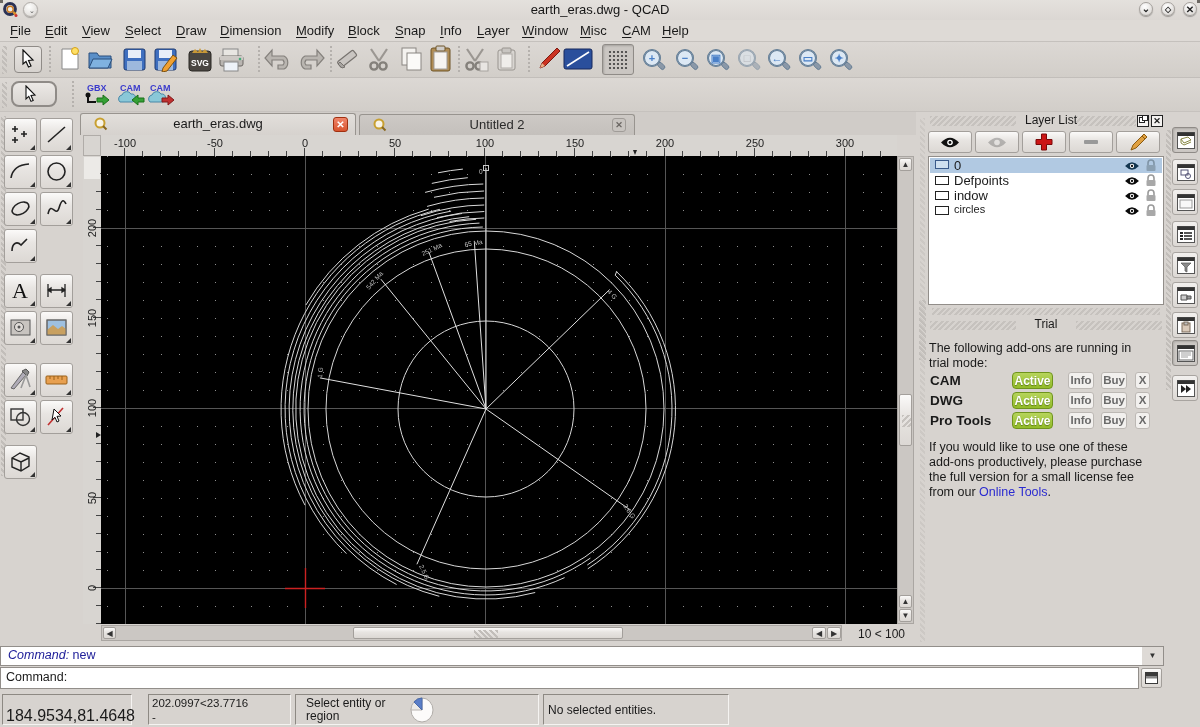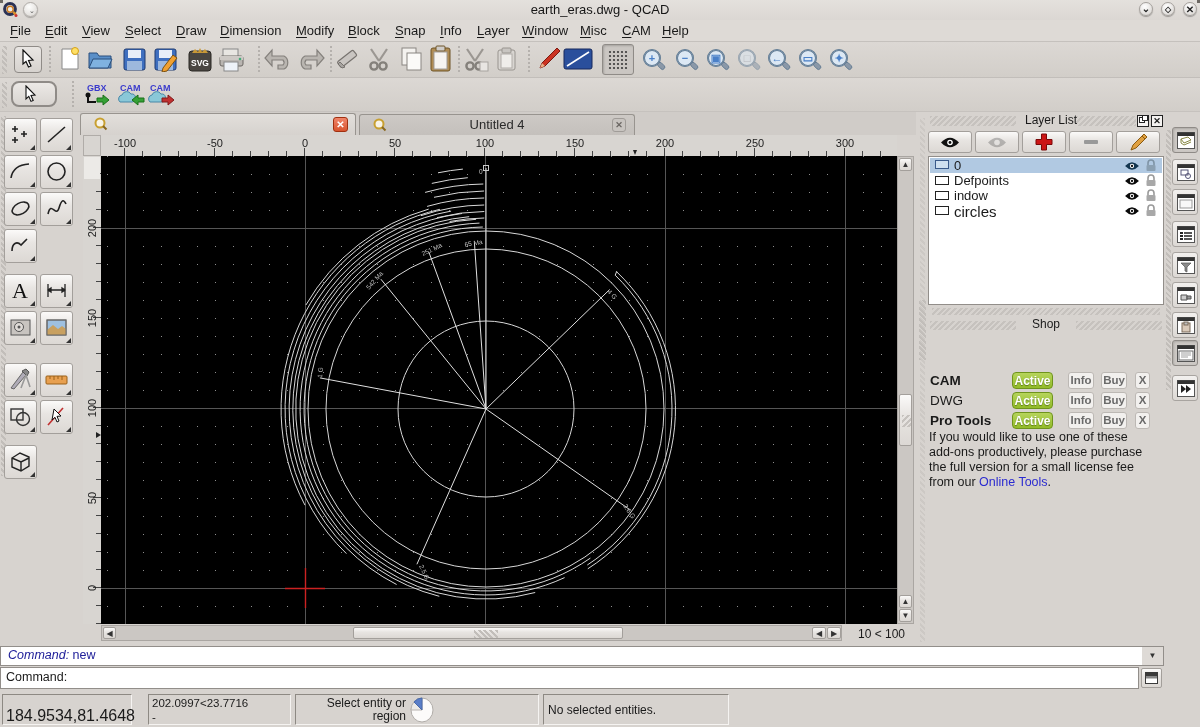--- a/index.html
+++ b/index.html
@@ -324,27 +324,28 @@
     <path d="M4 9l8-5 9 4v9l-8 5-9-4zM4 9l9 4 8-4M13 13v9" stroke="#222" stroke-width="1.4" fill="none"></path>
   </svg>
 <div class="ab" style="left:30px;top:472px;width:0;height:0;border-left:5px solid transparent;border-bottom:5px solid #333"></div>
 
 <div class="ab" style="left:80px;top:112px;width:836px;height:23px;background:#d0ccc8">
  <div class="ab" style="left:0;top:1px;width:276px;height:22px;background:linear-gradient(#e2dfdb,#d6d2ce);border:1px solid #98948f;border-bottom:none;border-radius:3px 3px 0 0"></div>
  <svg class="ab" style="left:13px;top:4px" width="15" height="15" viewBox="0 0 15 15">
       <circle cx="7" cy="7" r="4.5" fill="#f8f4e8" stroke="#c8a030" stroke-width="2"></circle>
       <path d="M10 10l3.5 3.5" stroke="#8a6820" stroke-width="2"></path>
     </svg>
+ <div class="ab" style="left:0;top:4px;width:276px;text-align:center;font-size:13px">earth_eras.dwg</div>
  <div class="ab" style="left:253px;top:5px;width:15px;height:15px;border-radius:3px;background:linear-gradient(#f0856a,#d8542e);border:1px solid #a03010;color:#fff;font-size:10px;font-weight:bold;text-align:center;line-height:14px">✕</div>
  <div class="ab" style="left:279px;top:2px;width:276px;height:21px;background:linear-gradient(#cdc9c5,#c4c0bc);border:1px solid #98948f;border-bottom:none;border-radius:3px 3px 0 0"></div>
  <svg class="ab" style="left:292px;top:5px" width="15" height="15" viewBox="0 0 15 15">
       <circle cx="7" cy="7" r="4.5" fill="#f8f4e8" stroke="#c8a030" stroke-width="2"></circle>
       <path d="M10 10l3.5 3.5" stroke="#8a6820" stroke-width="2"></path>
     </svg>
- <div class="ab" style="left:279px;top:5px;width:276px;text-align:center;font-size:13px;color:#2a2a2a">Untitled 4</div>
+ <div class="ab" style="left:279px;top:5px;width:276px;text-align:center;font-size:13px;color:#2a2a2a">Untitled 2</div>
  <div class="ab" style="left:532px;top:6px;width:14px;height:14px;border-radius:3px;background:#c8c4c0;border:1px solid #a09c98;color:#6a6662;font-size:9px;font-weight:bold;text-align:center;line-height:13px">✕</div>
 </div>
 
 <div class="ab" style="left:83px;top:135px;width:18px;height:21px;background:#d8d5d1;border:1px solid #b0aca8"></div>
 <svg class="ab" style="left:101px;top:135px" width="796" height="21" viewBox="0 0 796 21">
     <rect width="796" height="21" fill="#d8d5d1"></rect>
     <path d="M23.5 13V21" stroke="#444" stroke-width="1"></path>
     <path d="M41.5 16V21" stroke="#444" stroke-width="1"></path>
     <path d="M59.5 16V21" stroke="#444" stroke-width="1"></path>
     <path d="M77.5 16V21" stroke="#444" stroke-width="1"></path>
@@ -546,54 +547,55 @@
   <svg class="ab" style="left:195px;top:34px" width="16" height="10" viewBox="0 0 20 13">
         <path d="M1 6.5Q10 -3 19 6.5Q10 16 1 6.5Z" fill="#0a0a0a"></path>
         <circle cx="10" cy="6.5" r="2.8" fill="#fff"></circle>
         <circle cx="10" cy="6.5" r="1.5" fill="#111"></circle>
       </svg>
   <svg class="ab" style="left:216px;top:32px" width="12" height="13" viewBox="0 0 12 13">
         <path d="M3 6V4a3 3 0 0 1 6 0v2" fill="none" stroke="#9a9a9a" stroke-width="1.6"></path>
         <rect x="1.5" y="6" width="9" height="6" rx="1" fill="#a8a8a8"></rect>
       </svg>
   <div class="ab" style="left:6px;top:49px;width:14px;height:9px;border:1.4px solid #222;background:#fff"></div>
-  <div class="ab" style="left:25px;top:46px;font-size:15px">circles</div>
+  <div class="ab" style="left:25px;top:46px;font-size:11px">circles</div>
   <svg class="ab" style="left:195px;top:49px" width="16" height="10" viewBox="0 0 20 13">
         <path d="M1 6.5Q10 -3 19 6.5Q10 16 1 6.5Z" fill="#0a0a0a"></path>
         <circle cx="10" cy="6.5" r="2.8" fill="#fff"></circle>
         <circle cx="10" cy="6.5" r="1.5" fill="#111"></circle>
       </svg>
   <svg class="ab" style="left:216px;top:47px" width="12" height="13" viewBox="0 0 12 13">
         <path d="M3 6V4a3 3 0 0 1 6 0v2" fill="none" stroke="#9a9a9a" stroke-width="1.6"></path>
         <rect x="1.5" y="6" width="9" height="6" rx="1" fill="#a8a8a8"></rect>
       </svg>
  </div>
 </div>
 <div class="ab dots" style="left:932px;top:308px;width:228px;height:7px"></div>
 
 <div class="ab" style="left:928px;top:316px;width:236px;height:330px;font-size:12.5px;line-height:15px">
  <div class="ab dots" style="left:2px;top:5px;width:86px;height:9px"></div>
  <div class="ab dots" style="left:148px;top:5px;width:86px;height:9px"></div>
- <div class="ab" style="left:88px;top:1px;width:60px;text-align:center;font-size:12px">Shop</div>
+ <div class="ab" style="left:88px;top:1px;width:60px;text-align:center;font-size:12px">Trial</div>
+ <div class="ab" style="left:1px;top:25px;width:234px">The following add-ons are running in<br>trial mode:</div>
  <div class="ab" style="left:2px;top:57px;font-weight:bold;font-size:13.5px">CAM</div>
- <div class="ab" style="left:2px;top:77px;font-weight:normal;font-size:13.5px">DWG</div>
+ <div class="ab" style="left:2px;top:77px;font-weight:bold;font-size:13.5px">DWG</div>
  <div class="ab" style="left:2px;top:97px;font-weight:bold;font-size:13.5px">Pro Tools</div>
  <div class="ab" style="left:84px;top:56px;width:41px;height:17px;background:linear-gradient(#b6d45c,#93bc2a);border:1px solid #6f941c;border-radius:4px;color:#fff;font-weight:bold;font-size:12px;text-align:center;line-height:16px;text-shadow:0 1px 1px #5a7a14">Active</div>
  <div class="ab" style="left:84px;top:76px;width:41px;height:17px;background:linear-gradient(#b6d45c,#93bc2a);border:1px solid #6f941c;border-radius:4px;color:#fff;font-weight:bold;font-size:12px;text-align:center;line-height:16px;text-shadow:0 1px 1px #5a7a14">Active</div>
  <div class="ab" style="left:84px;top:96px;width:41px;height:17px;background:linear-gradient(#b6d45c,#93bc2a);border:1px solid #6f941c;border-radius:4px;color:#fff;font-weight:bold;font-size:12px;text-align:center;line-height:16px;text-shadow:0 1px 1px #5a7a14">Active</div>
  <div class="ab" style="left:140px;top:56px;width:26px;height:17px;background:#f2f0ee;border:1px solid #bcb8b4;border-radius:3px;color:#6a6a6a;font-weight:bold;font-size:11.5px;text-align:center;line-height:15px">Info</div>
  <div class="ab" style="left:173px;top:56px;width:26px;height:17px;background:#f2f0ee;border:1px solid #bcb8b4;border-radius:3px;color:#6a6a6a;font-weight:bold;font-size:11.5px;text-align:center;line-height:15px">Buy</div>
  <div class="ab" style="left:207px;top:56px;width:15px;height:17px;background:#f2f0ee;border:1px solid #bcb8b4;border-radius:3px;color:#6a6a6a;font-weight:bold;font-size:11.5px;text-align:center;line-height:15px">X</div>
  <div class="ab" style="left:140px;top:76px;width:26px;height:17px;background:#f2f0ee;border:1px solid #bcb8b4;border-radius:3px;color:#6a6a6a;font-weight:bold;font-size:11.5px;text-align:center;line-height:15px">Info</div>
  <div class="ab" style="left:173px;top:76px;width:26px;height:17px;background:#f2f0ee;border:1px solid #bcb8b4;border-radius:3px;color:#6a6a6a;font-weight:bold;font-size:11.5px;text-align:center;line-height:15px">Buy</div>
  <div class="ab" style="left:207px;top:76px;width:15px;height:17px;background:#f2f0ee;border:1px solid #bcb8b4;border-radius:3px;color:#6a6a6a;font-weight:bold;font-size:11.5px;text-align:center;line-height:15px">X</div>
  <div class="ab" style="left:140px;top:96px;width:26px;height:17px;background:#f2f0ee;border:1px solid #bcb8b4;border-radius:3px;color:#6a6a6a;font-weight:bold;font-size:11.5px;text-align:center;line-height:15px">Info</div>
  <div class="ab" style="left:173px;top:96px;width:26px;height:17px;background:#f2f0ee;border:1px solid #bcb8b4;border-radius:3px;color:#6a6a6a;font-weight:bold;font-size:11.5px;text-align:center;line-height:15px">Buy</div>
  <div class="ab" style="left:207px;top:96px;width:15px;height:17px;background:#f2f0ee;border:1px solid #bcb8b4;border-radius:3px;color:#6a6a6a;font-weight:bold;font-size:11.5px;text-align:center;line-height:15px">X</div>
- <div class="ab" style="left:1px;top:114px;width:234px">If you would like to use one of these<br>add-ons productively, please purchase<br>the full version for a small license fee<br>from our <span style="color:#2b2bd0">Online Tools</span>.</div>
+ <div class="ab" style="left:1px;top:124px;width:234px">If you would like to use one of these<br>add-ons productively, please purchase<br>the full version for a small license fee<br>from our <span style="color:#2b2bd0">Online Tools</span>.</div>
 </div>
 
 <div class="ab vdots" style="left:1166px;top:130px;width:5px;height:260px"></div>
 <div class="ab" style="left:1172px;top:127px;width:26px;height:26px;border-radius:3px;border:1px solid #8f8b87;background:#ccc8c4;box-shadow:inset 1px 1px 2px rgba(0,0,0,.15)">
     <svg class="ab" style="left:4px;top:4px" width="18" height="17" viewBox="0 0 18 17">
       <rect x="0.5" y="0.5" width="17" height="16" fill="#fff" stroke="#555"></rect>
       <rect x="0.5" y="0.5" width="17" height="3.5" fill="#333"></rect>
       <path d="M4 7l7-2 3 3-7 3z M4 7l0 4 3 2 7-3" fill="none" stroke="#884" stroke-width="1"></path>
     </svg>
   </div>
@@ -676,21 +678,21 @@
       <rect x="0" y="0" width="13" height="12" fill="#3a3a3a"></rect>
       <rect x="1" y="4" width="11" height="7" fill="#fff"></rect>
       <rect x="1" y="4" width="11" height="2.5" fill="#888"></rect>
     </svg>
   </div>
 
 <div class="ab" style="left:0;top:689px;width:1200px;height:38px;background:#d7d3cf">
  <div class="ab sunk" style="left:2px;top:5px;width:130px;height:31px;font-size:16px;line-height:14px;padding:14px 3px">184.9534,81.4648<br>-</div>
  <div class="ab sunk" style="left:148px;top:5px;width:143px;height:31px;font-size:11.5px;line-height:14px;padding:1px 3px">202.0997&lt;23.7716<br>-</div>
  <div class="ab sunk" style="left:295px;top:5px;width:244px;height:31px;font-size:12px">
-   <div class="ab" style="left:10px;top:2px;width:100px;text-align:right;line-height:13px">Select entity or region</div>
+   <div class="ab" style="left:10px;top:2px;width:100px;text-align:left;line-height:13px">Select entity or region</div>
    <svg class="ab" style="left:112px;top:2px" width="28" height="26" viewBox="0 0 28 26">
         <ellipse cx="14" cy="13" rx="11" ry="12" fill="#fcfbfa" stroke="#b0aca8"></ellipse>
         <path d="M14 1a11 12 0 0 0-11 12h11z" fill="#eceae7" stroke="#b8b4b0"></path>
         <path d="M6.5 6a9 9 0 0 1 7.5-5v12H3a11 10 0 0 1 3.5-7z" fill="none"></path>
         <path d="M14 1a11 12 0 0 0-8 4l8 8z" fill="#5a7ec8" stroke="#4a6aa8"></path>
       </svg>
  </div>
  <div class="ab sunk" style="left:543px;top:5px;width:186px;height:31px;font-size:12px">
       <div class="ab" style="left:4px;top:8px">No selected entities.</div>
     </div>

